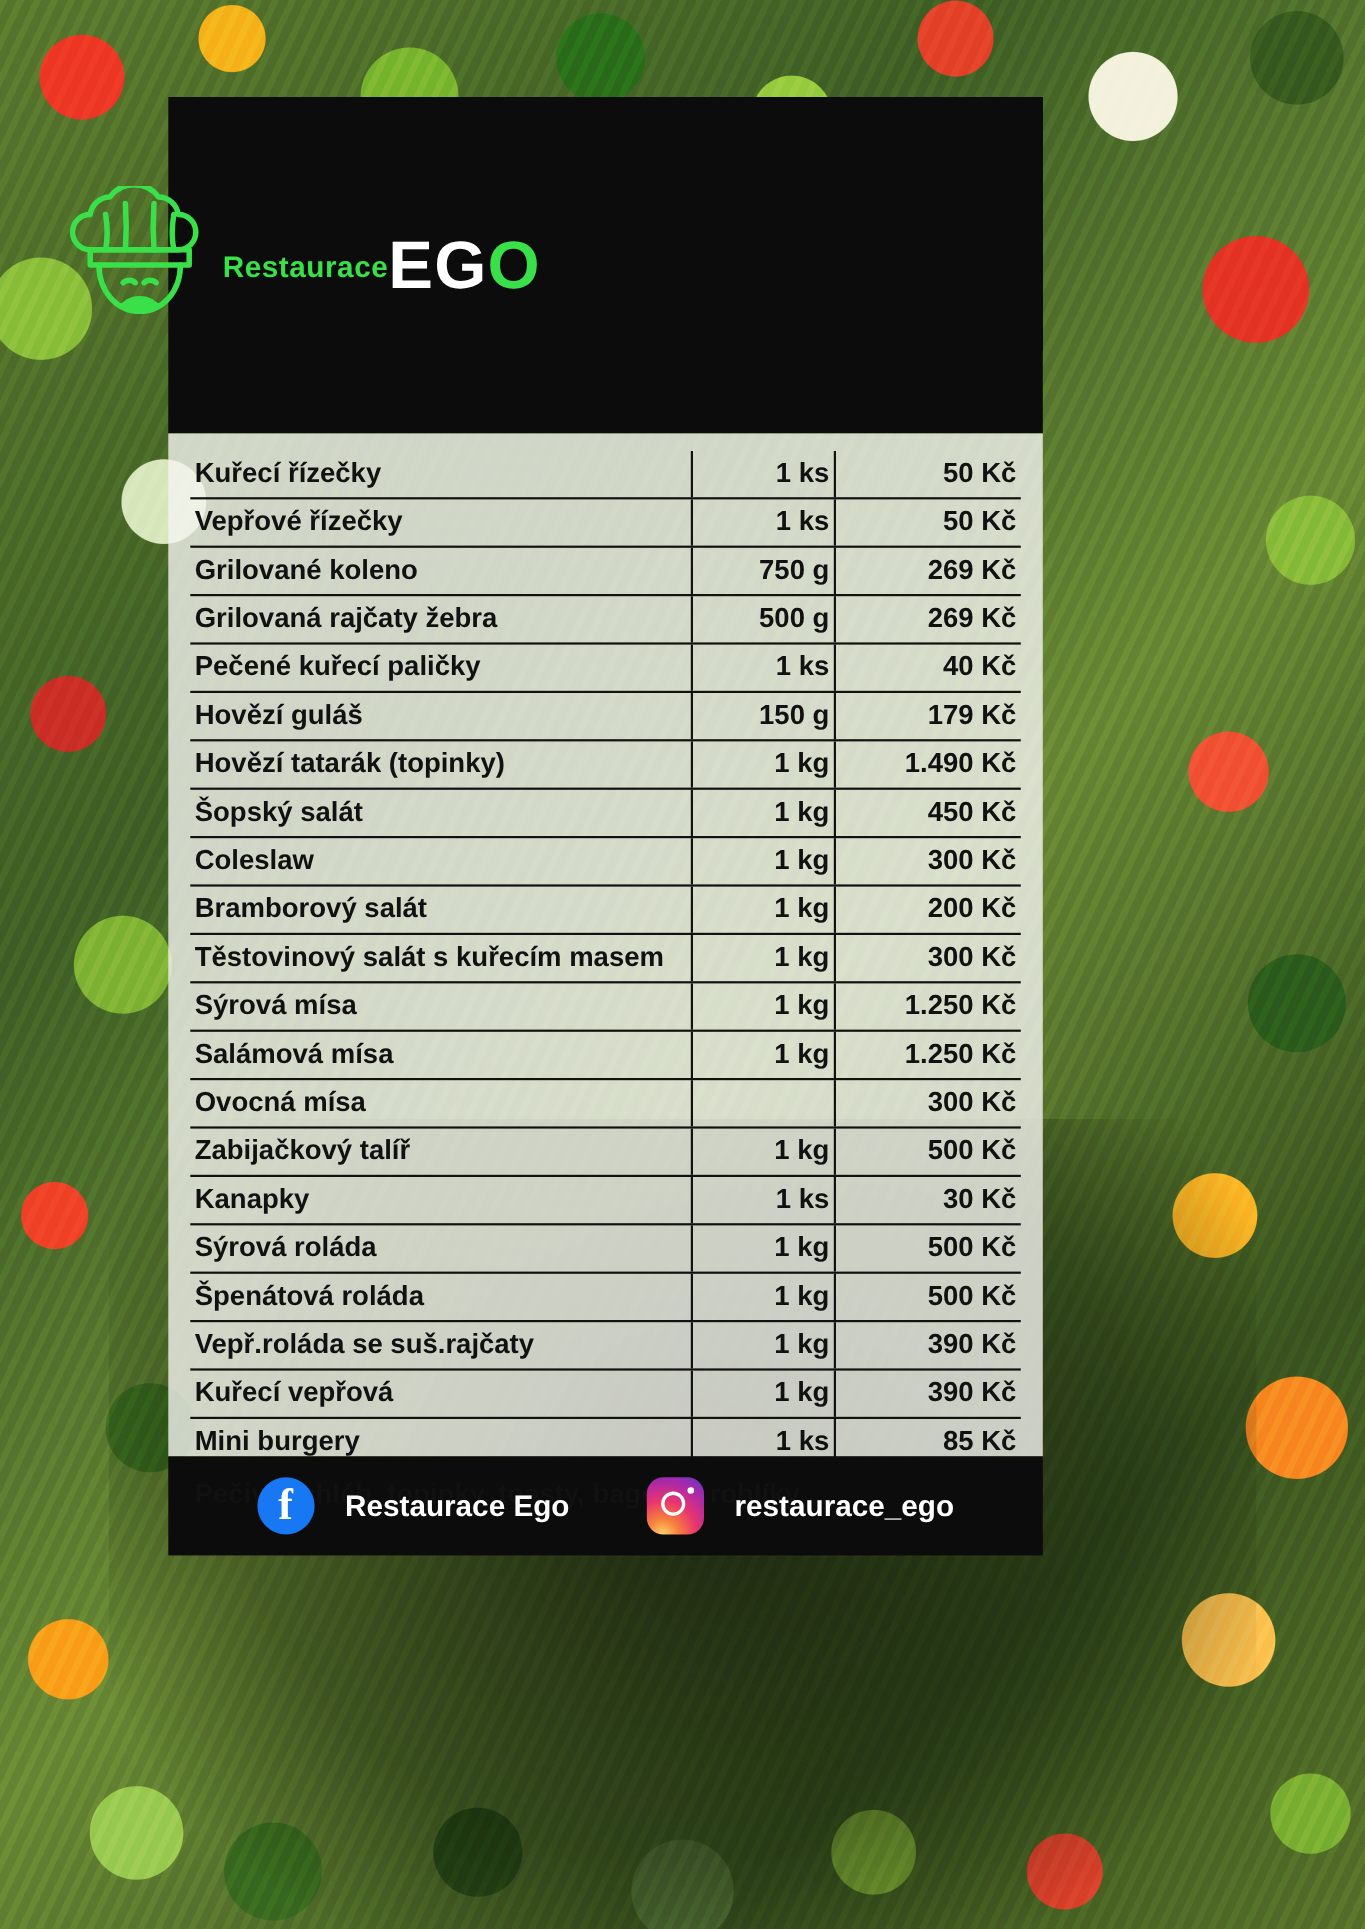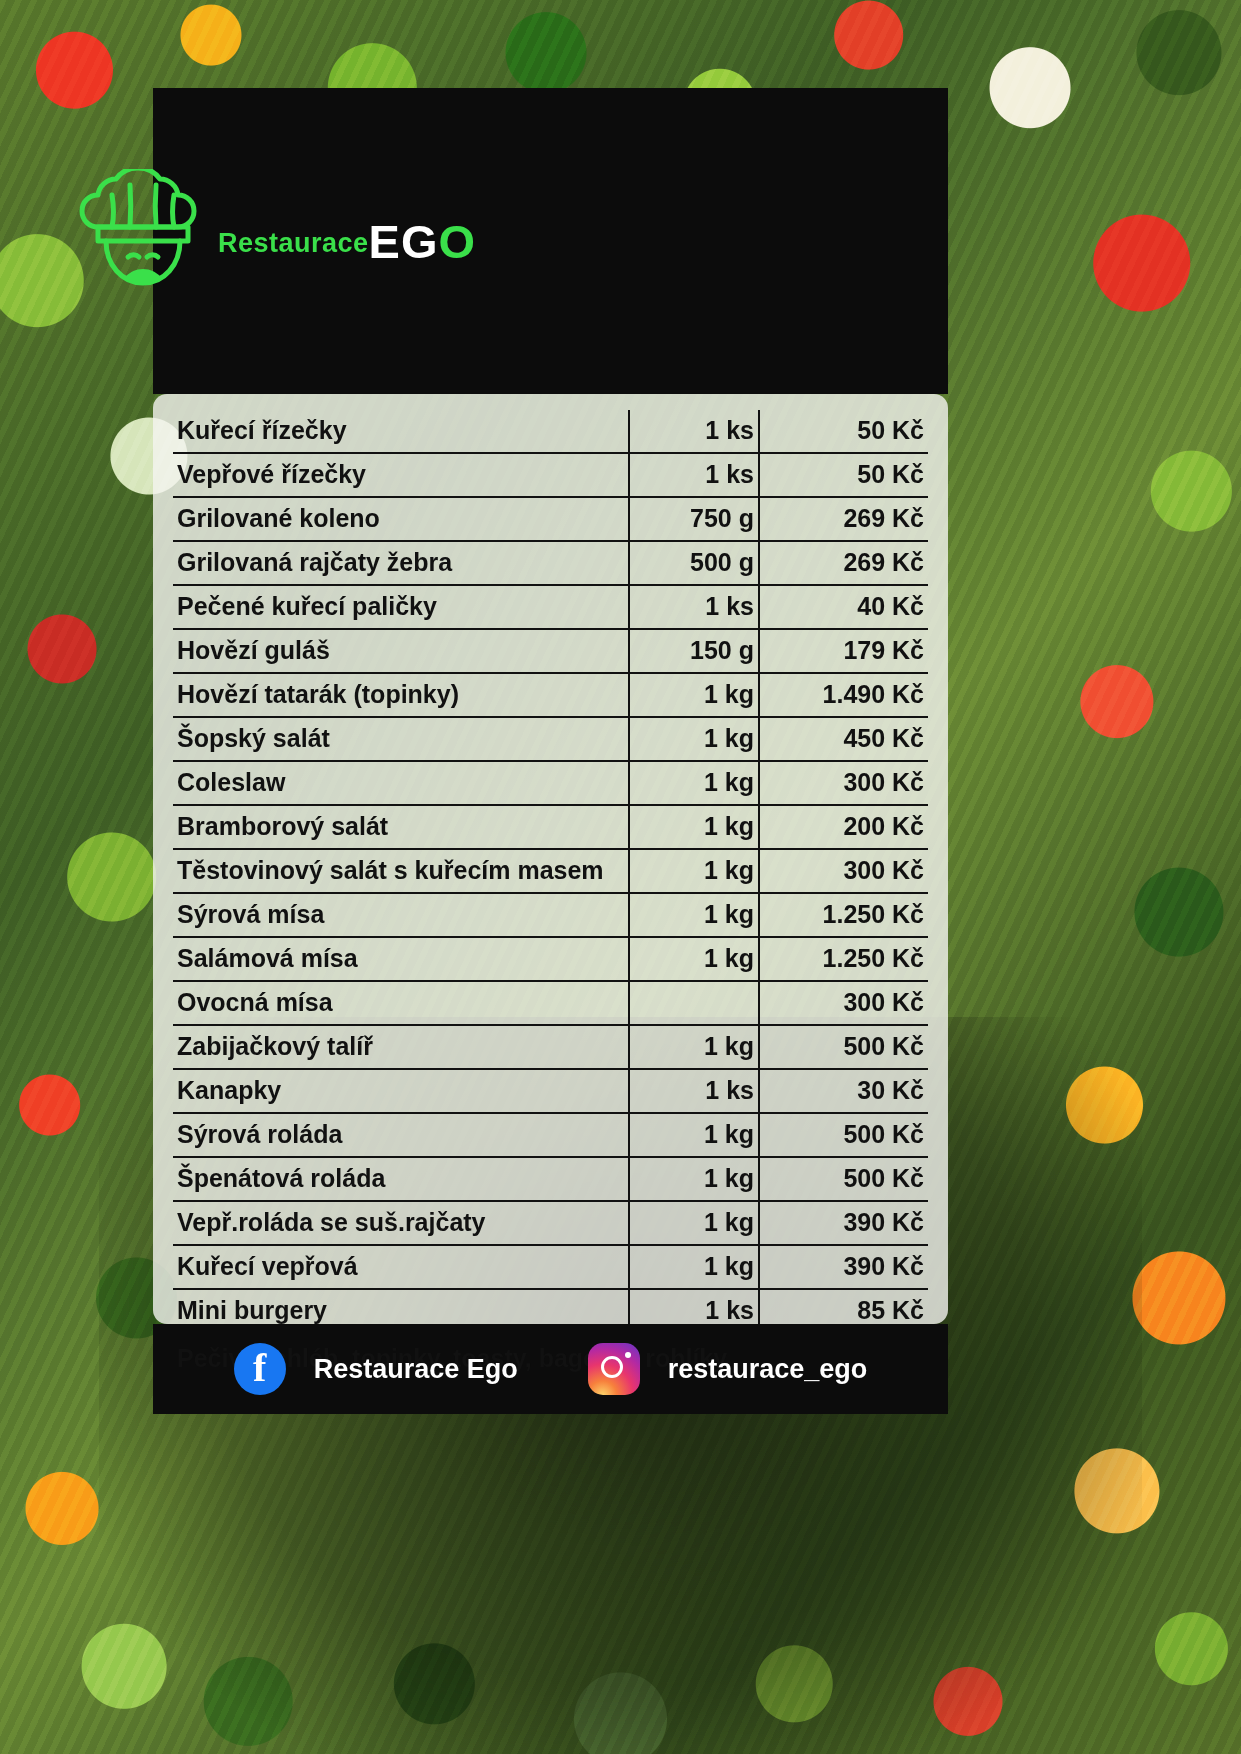--- a/index.html
+++ b/index.html
@@ -100,21 +100,21 @@
   .logo svg { display: block; }
   .logo-word {
     color: #3ae04a;
     font-size: 27px;
     font-weight: bold;
     letter-spacing: 0.5px;
     margin-top: -2px;
   }
   .logo-ego {
     color: #ffffff;
-    font-size: 47px;
+    font-size: 61px;
     font-weight: bold;
     line-height: 0.95;
     letter-spacing: 1px;
     margin-top: -4px;
   }
   .logo-ego .o { color: #3ae04a; }
   .title {
     flex: 1;
     color: #ffffff;
     font-size: 96px;
@@ -124,21 +124,20 @@
     padding-left: 36px;
     padding-right: 20px;
   }
 
   
   .menu {
     background: rgba(244,244,240,0.80);
     padding: 16px 20px 10px 20px;
     box-sizing: border-box;
     height: 930px;
-    border-radius: 14px;
   }
   table.items {
     width: 100%;
     border-collapse: collapse;
     table-layout: fixed;
   }
   table.items td {
     border-bottom: 2px solid #111;
     padding: 6px 4px 7px 4px;
     font-size: 25px;

